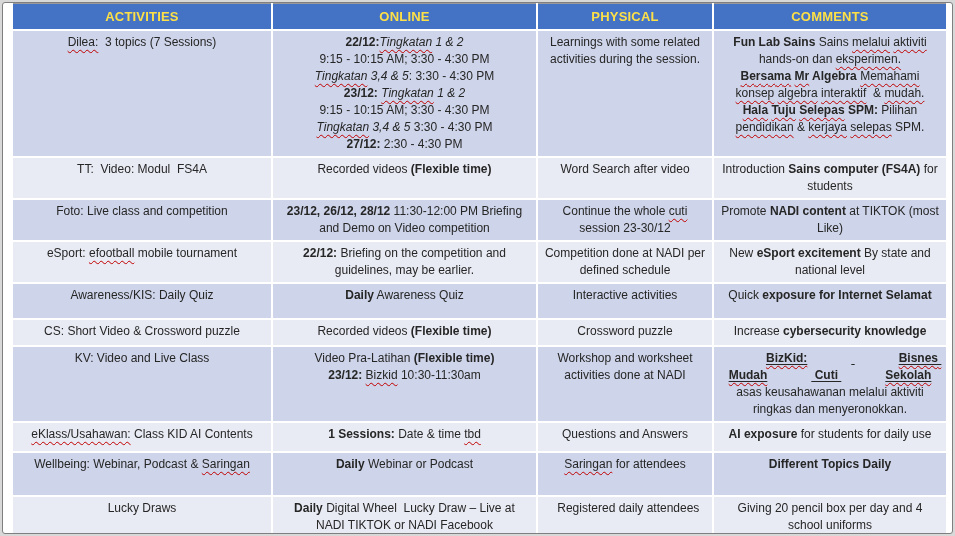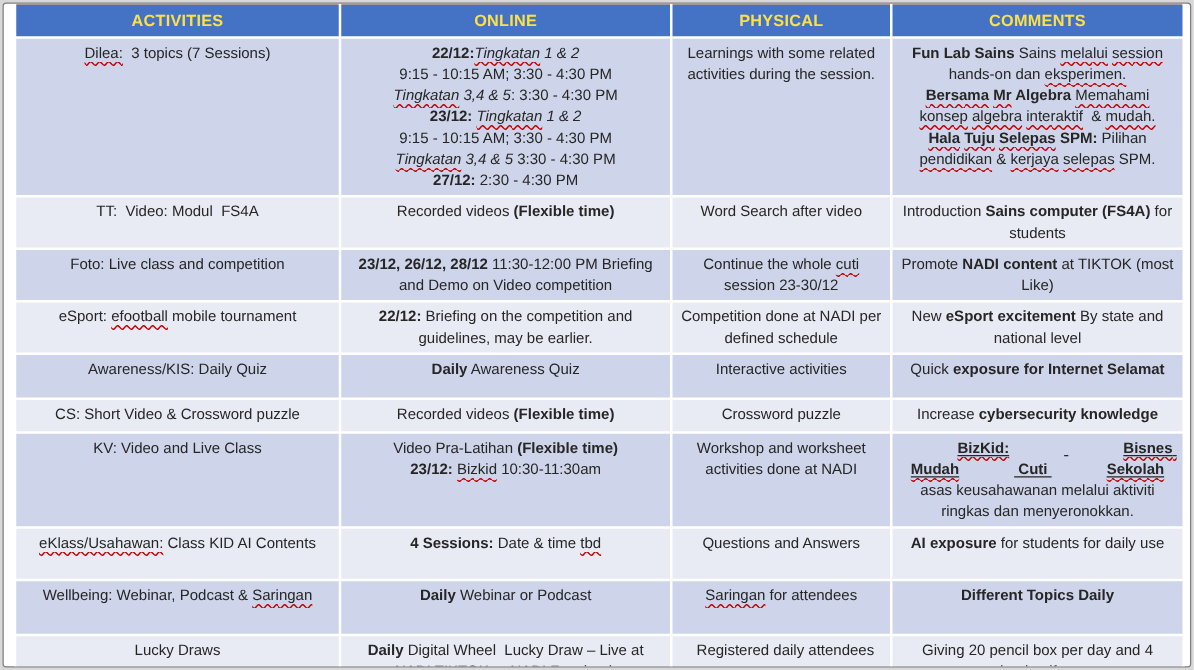--- a/index.html
+++ b/index.html
@@ -68,21 +68,21 @@
   }
   tbody tr:nth-child(odd) td{background:var(--band-dark);}
   tbody tr:nth-child(even) td{background:var(--band-light);}
   tbody tr:nth-child(1){height:126px;}
   tbody tr:nth-child(2){height:42px;}
   tbody tr:nth-child(3){height:40px;}
   tbody tr:nth-child(4){height:40px;margin-top:48px;}
   tbody tr:nth-child(5){height:36px;}
   tbody tr:nth-child(6){height:27px;}
   tbody tr:nth-child(7){height:59px;}
-  tbody tr:nth-child(8){height:42px;}
+  tbody tr:nth-child(8){height:30px;}
   tbody tr:nth-child(9){height:44px;}
   tbody tr:nth-child(10){height:40px;}
   .par{white-space:pre-wrap;}
   .b{font-weight:700;}
   .i{font-style:italic;}
   .u{text-decoration:underline;text-decoration-thickness:1px;text-underline-offset:2px;padding-left:44px;}
   .sq{
     text-decoration-line:underline;
     text-decoration-style:wavy;
     text-decoration-color:var(--squiggle);
@@ -122,21 +122,21 @@
             <div class="par"><span class="i sq">Tingkatan</span><span class="i"> 3,4 &amp; 5</span><span class="">: 3:30 - 4:30 PM</span></div>
             <div class="par"><span class="b">23/12:</span><span class=""> </span><span class="i sq">Tingkatan</span><span class="i"> 1 &amp; 2</span></div>
             <div class="par"><span class="">9:15 - 10:15 AM; 3:30 - 4:30 PM</span></div>
             <div class="par"><span class="i sq">Tingkatan</span><span class="i"> 3,4 &amp; 5</span><span class=""> 3:30 - 4:30 PM</span></div>
             <div class="par"><span class="b">27/12:</span><span class=""> 2:30 - 4:30 PM</span></div>
           </td>
           <td>
             <div class="par"><span class="">Learnings with some related activities during the session.</span></div>
           </td>
           <td>
-            <div class="par"><span class="b">Fun Lab Sains</span><span class=""> Sains </span><span class="sq">melalui</span><span class=""> </span><span class="sq">session</span><span class=""> hands-on dan </span><span class="sq">eksperimen.</span></div>
+            <div class="par"><span class="b">Fun Lab Sains</span><span class=""> Sains </span><span class="sq">melalui</span><span class=""> </span><span class="sq">aktiviti</span><span class=""> hands-on dan </span><span class="sq">eksperimen.</span></div>
             <div class="par"><span class="b sq">Bersama</span><span class="b"> </span><span class="b sq">Mr</span><span class="b"> </span><span class="b">Algebra</span><span class=""> </span><span class="sq">Memahami</span><span class=""> </span><span class="sq">konsep</span><span class=""> </span><span class="sq">algebra</span><span class=""> </span><span class="sq">interaktif</span><span class="">  &amp; </span><span class="sq">mudah.</span></div>
             <div class="par"><span class="b sq">Hala</span><span class="b"> </span><span class="b sq">Tuju</span><span class="b"> </span><span class="b sq">Selepas</span><span class="b"> </span><span class="b">SPM:</span><span class=""> Pilihan </span><span class="sq">pendidikan</span><span class=""> &amp; </span><span class="sq">kerjaya</span><span class=""> </span><span class="sq">selepas</span><span class=""> SPM.</span></div>
           </td>
         </tr>
         <tr>
           <td>
             <div class="par"><span class="">TT:  Video: Modul  FS4A</span></div>
           </td>
           <td>
             <div class="par"><span class="">Recorded videos </span><span class="b">(Flexible time)</span></div>
@@ -218,21 +218,21 @@
           <td>
             <div class="par"><span class="b u"><span class="sq">BizKid:</span></span><span class="b u"> </span><span class="b u"><span class="sq">Bisnes Mudah</span></span><span class="b u"> Cuti </span><span class="b u"><span class="sq">Sekolah</span></span></div>
             <div class="par"><span class="">asas keusahawanan melalui aktiviti ringkas dan menyeronokkan.</span></div>
           </td>
         </tr>
         <tr>
           <td>
             <div class="par"><span class="sq">eKlass/Usahawan:</span><span class=""> Class KID AI Contents</span></div>
           </td>
           <td>
-            <div class="par"><span class="b">4 Sessions:</span><span class=""> Date &amp; time </span><span class="sq">tbd</span></div>
+            <div class="par"><span class="b">1 Sessions:</span><span class=""> Date &amp; time </span><span class="sq">tbd</span></div>
           </td>
           <td>
             <div class="par"><span class="">Questions and Answers</span></div>
           </td>
           <td>
             <div class="par"><span class="b">AI exposure</span><span class=""> for students for daily use</span></div>
           </td>
         </tr>
         <tr>
           <td>

